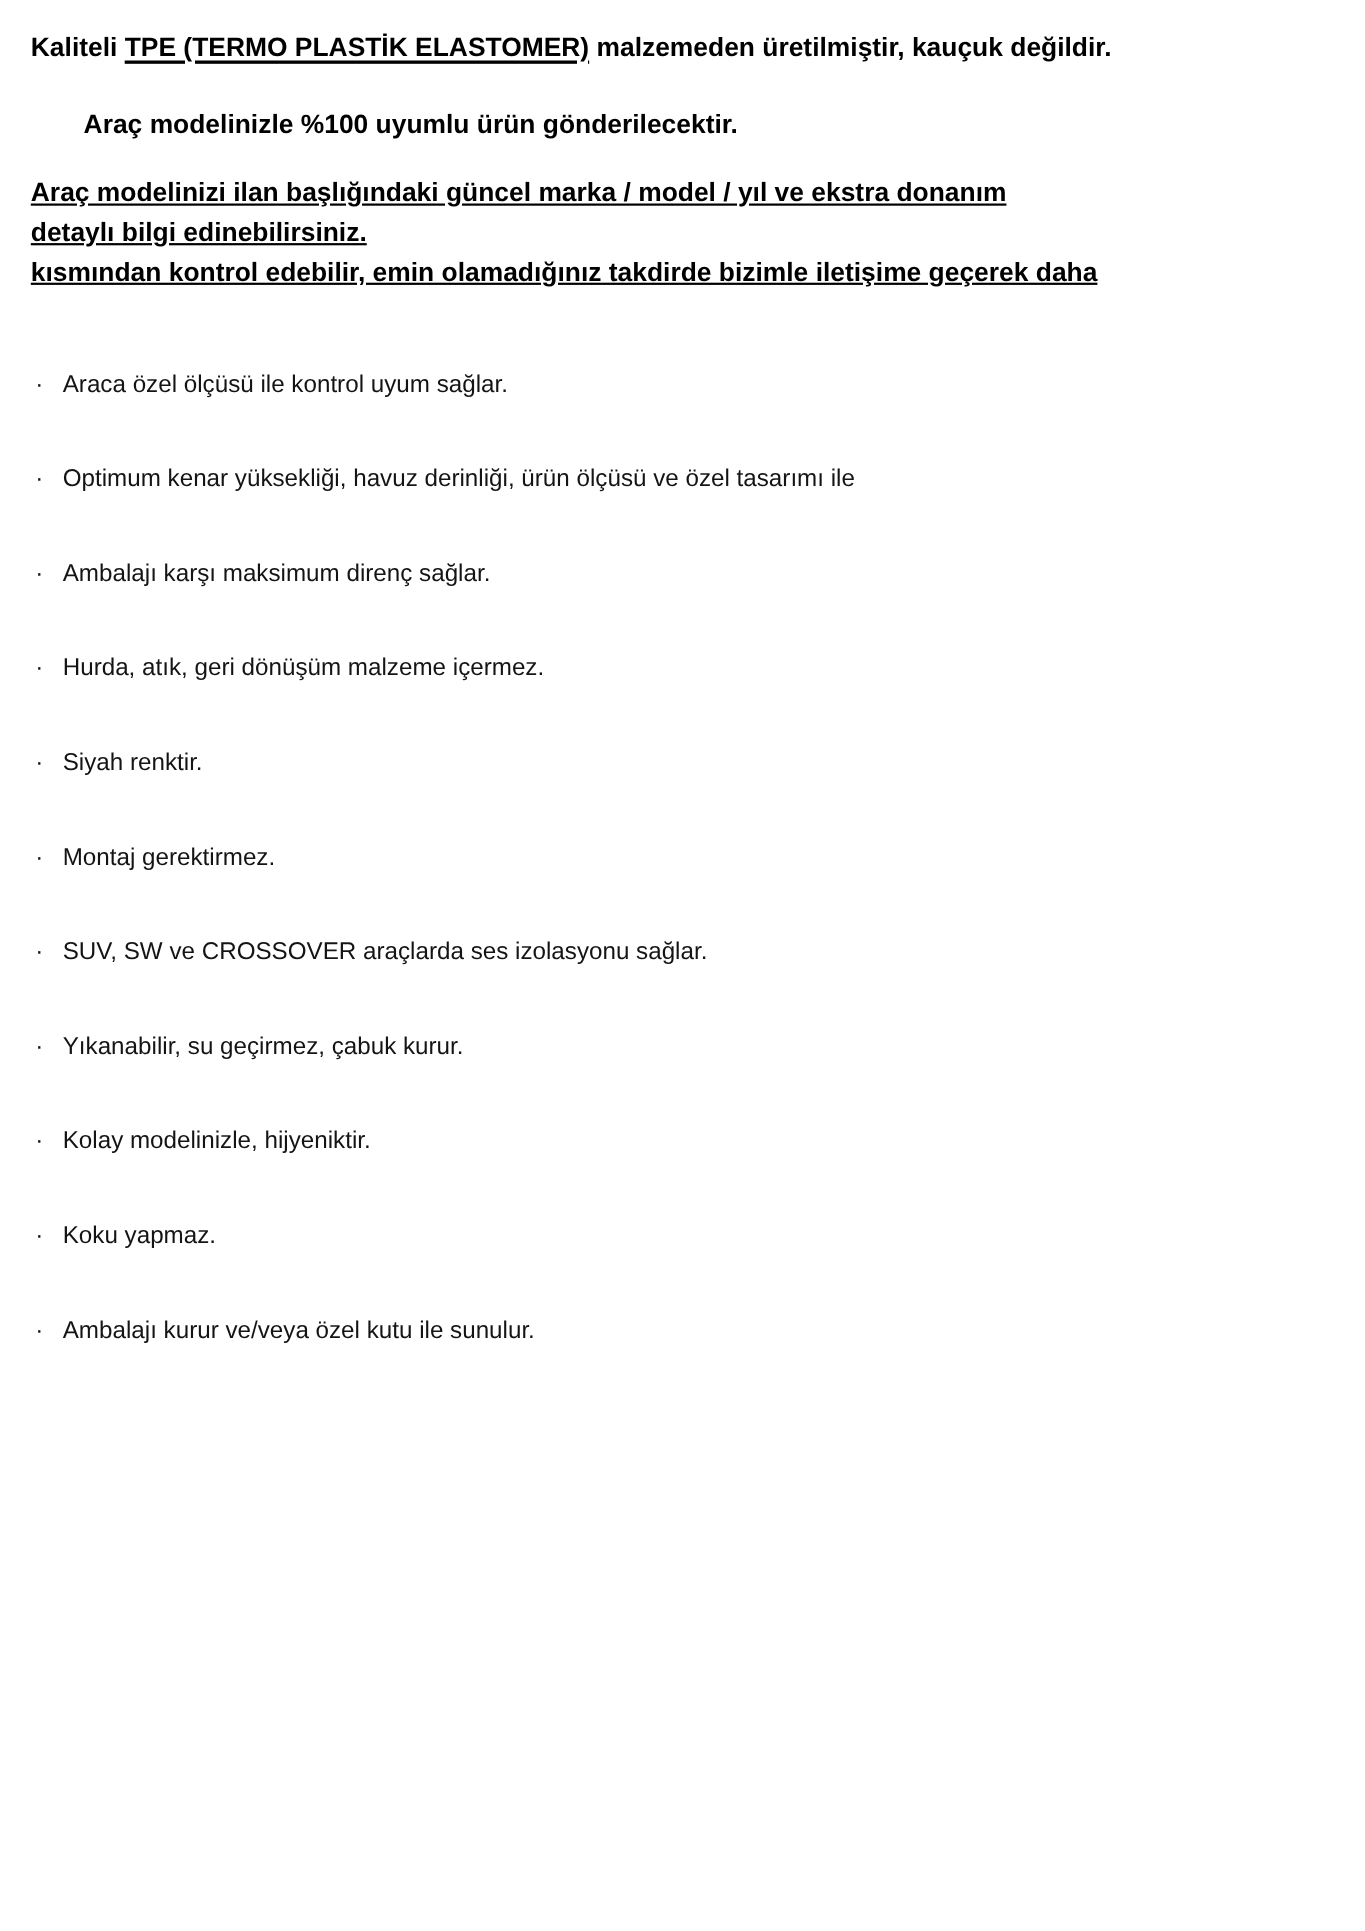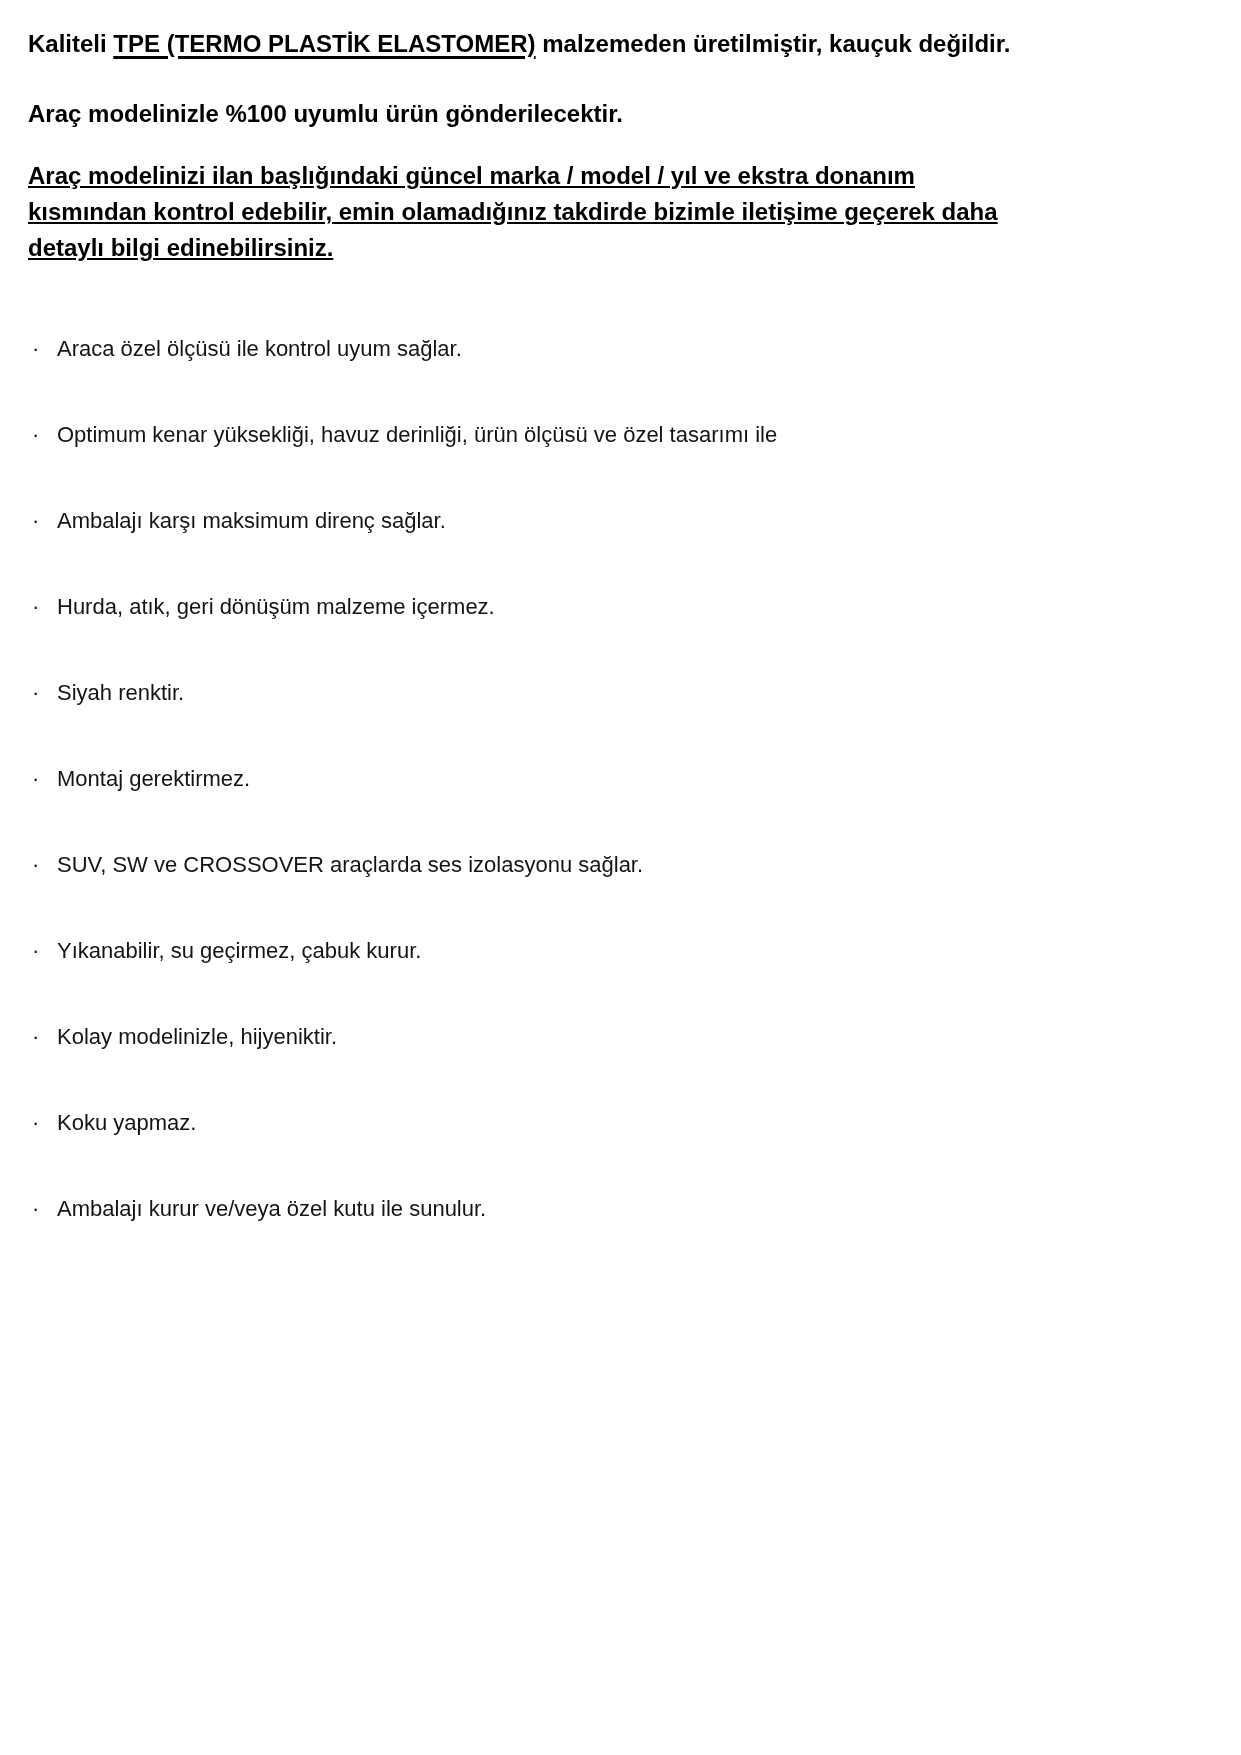--- a/index.html
+++ b/index.html
@@ -23,21 +23,21 @@
   }
   .h {
     margin: 0;
     font-size: 24px;
     font-weight: bold;
     line-height: 36px;
     white-space: nowrap;
     letter-spacing: 0;
   }
   .h-line1 { line-height: 36px; }
-  .h-line2 { margin-top: 34px; }
+  .h-line2 { margin-top: 34px; margin-left: 48px; }
   .h-para  { margin-top: 26px; text-decoration: underline; }
   .h-para .pline {
     display: block;
     white-space: nowrap;
   }
   .u {
     text-decoration: underline;
     text-decoration-thickness: 3px;
     text-underline-offset: 4px;
   }
@@ -74,22 +74,22 @@
 <body>
 
 <div class="page">
 
   <p class="h h-line1"><span>Kaliteli </span><span class="u">TPE (TERMO PLASTİK ELASTOMER)</span><span> malzemeden üretilmiştir, kauçuk değildir.</span></p>
 
   <p class="h h-line2">Araç modelinizle %100 uyumlu ürün gönderilecektir.</p>
 
   <p class="h h-para">
     <span class="pline">Araç modelinizi ilan başlığındaki güncel marka / model / yıl ve ekstra donanım</span>
+    <span class="pline">detaylı bilgi edinebilirsiniz.</span>
     <span class="pline">kısmından kontrol edebilir, emin olamadığınız takdirde bizimle iletişime geçerek daha</span>
-    <span class="pline">detaylı bilgi edinebilirsiniz.</span>
   </p>
 
   <ul class="features">
 
     <li class="feature">
       <span class="marker">·</span>
       <span class="line">Araca özel ölçüsü ile kontrol uyum sağlar.</span>
     </li>
 
     <li class="feature">

